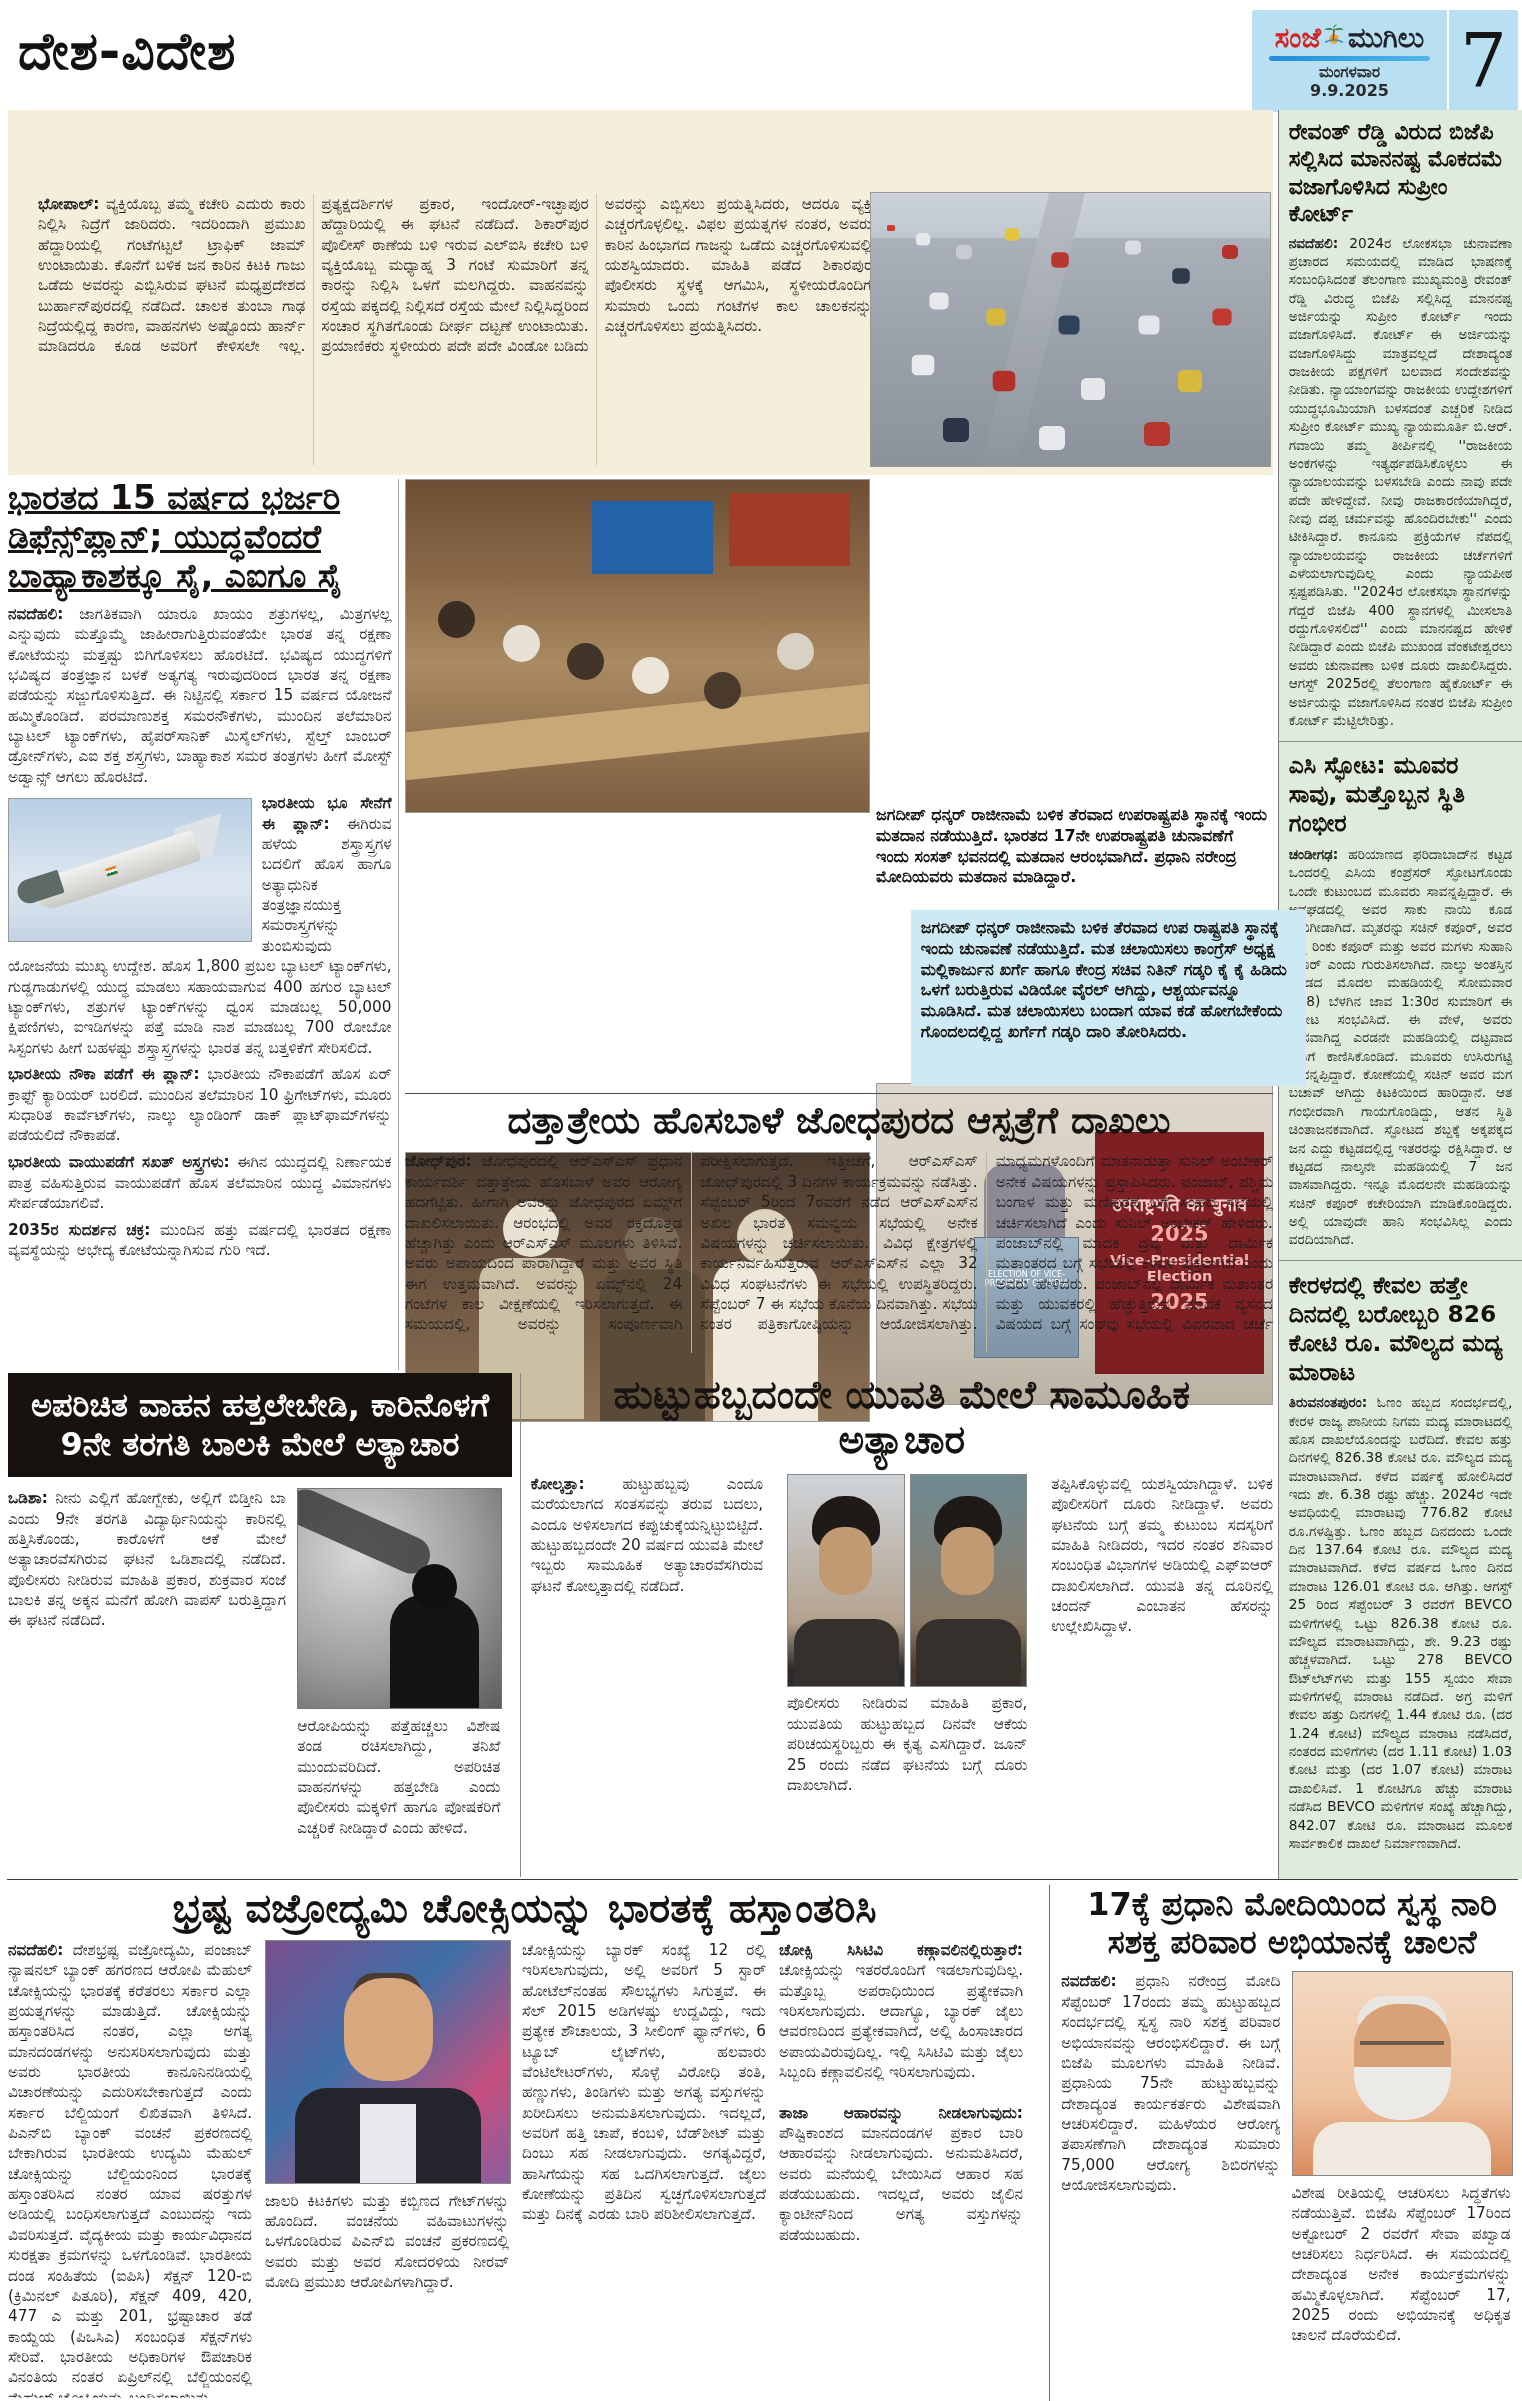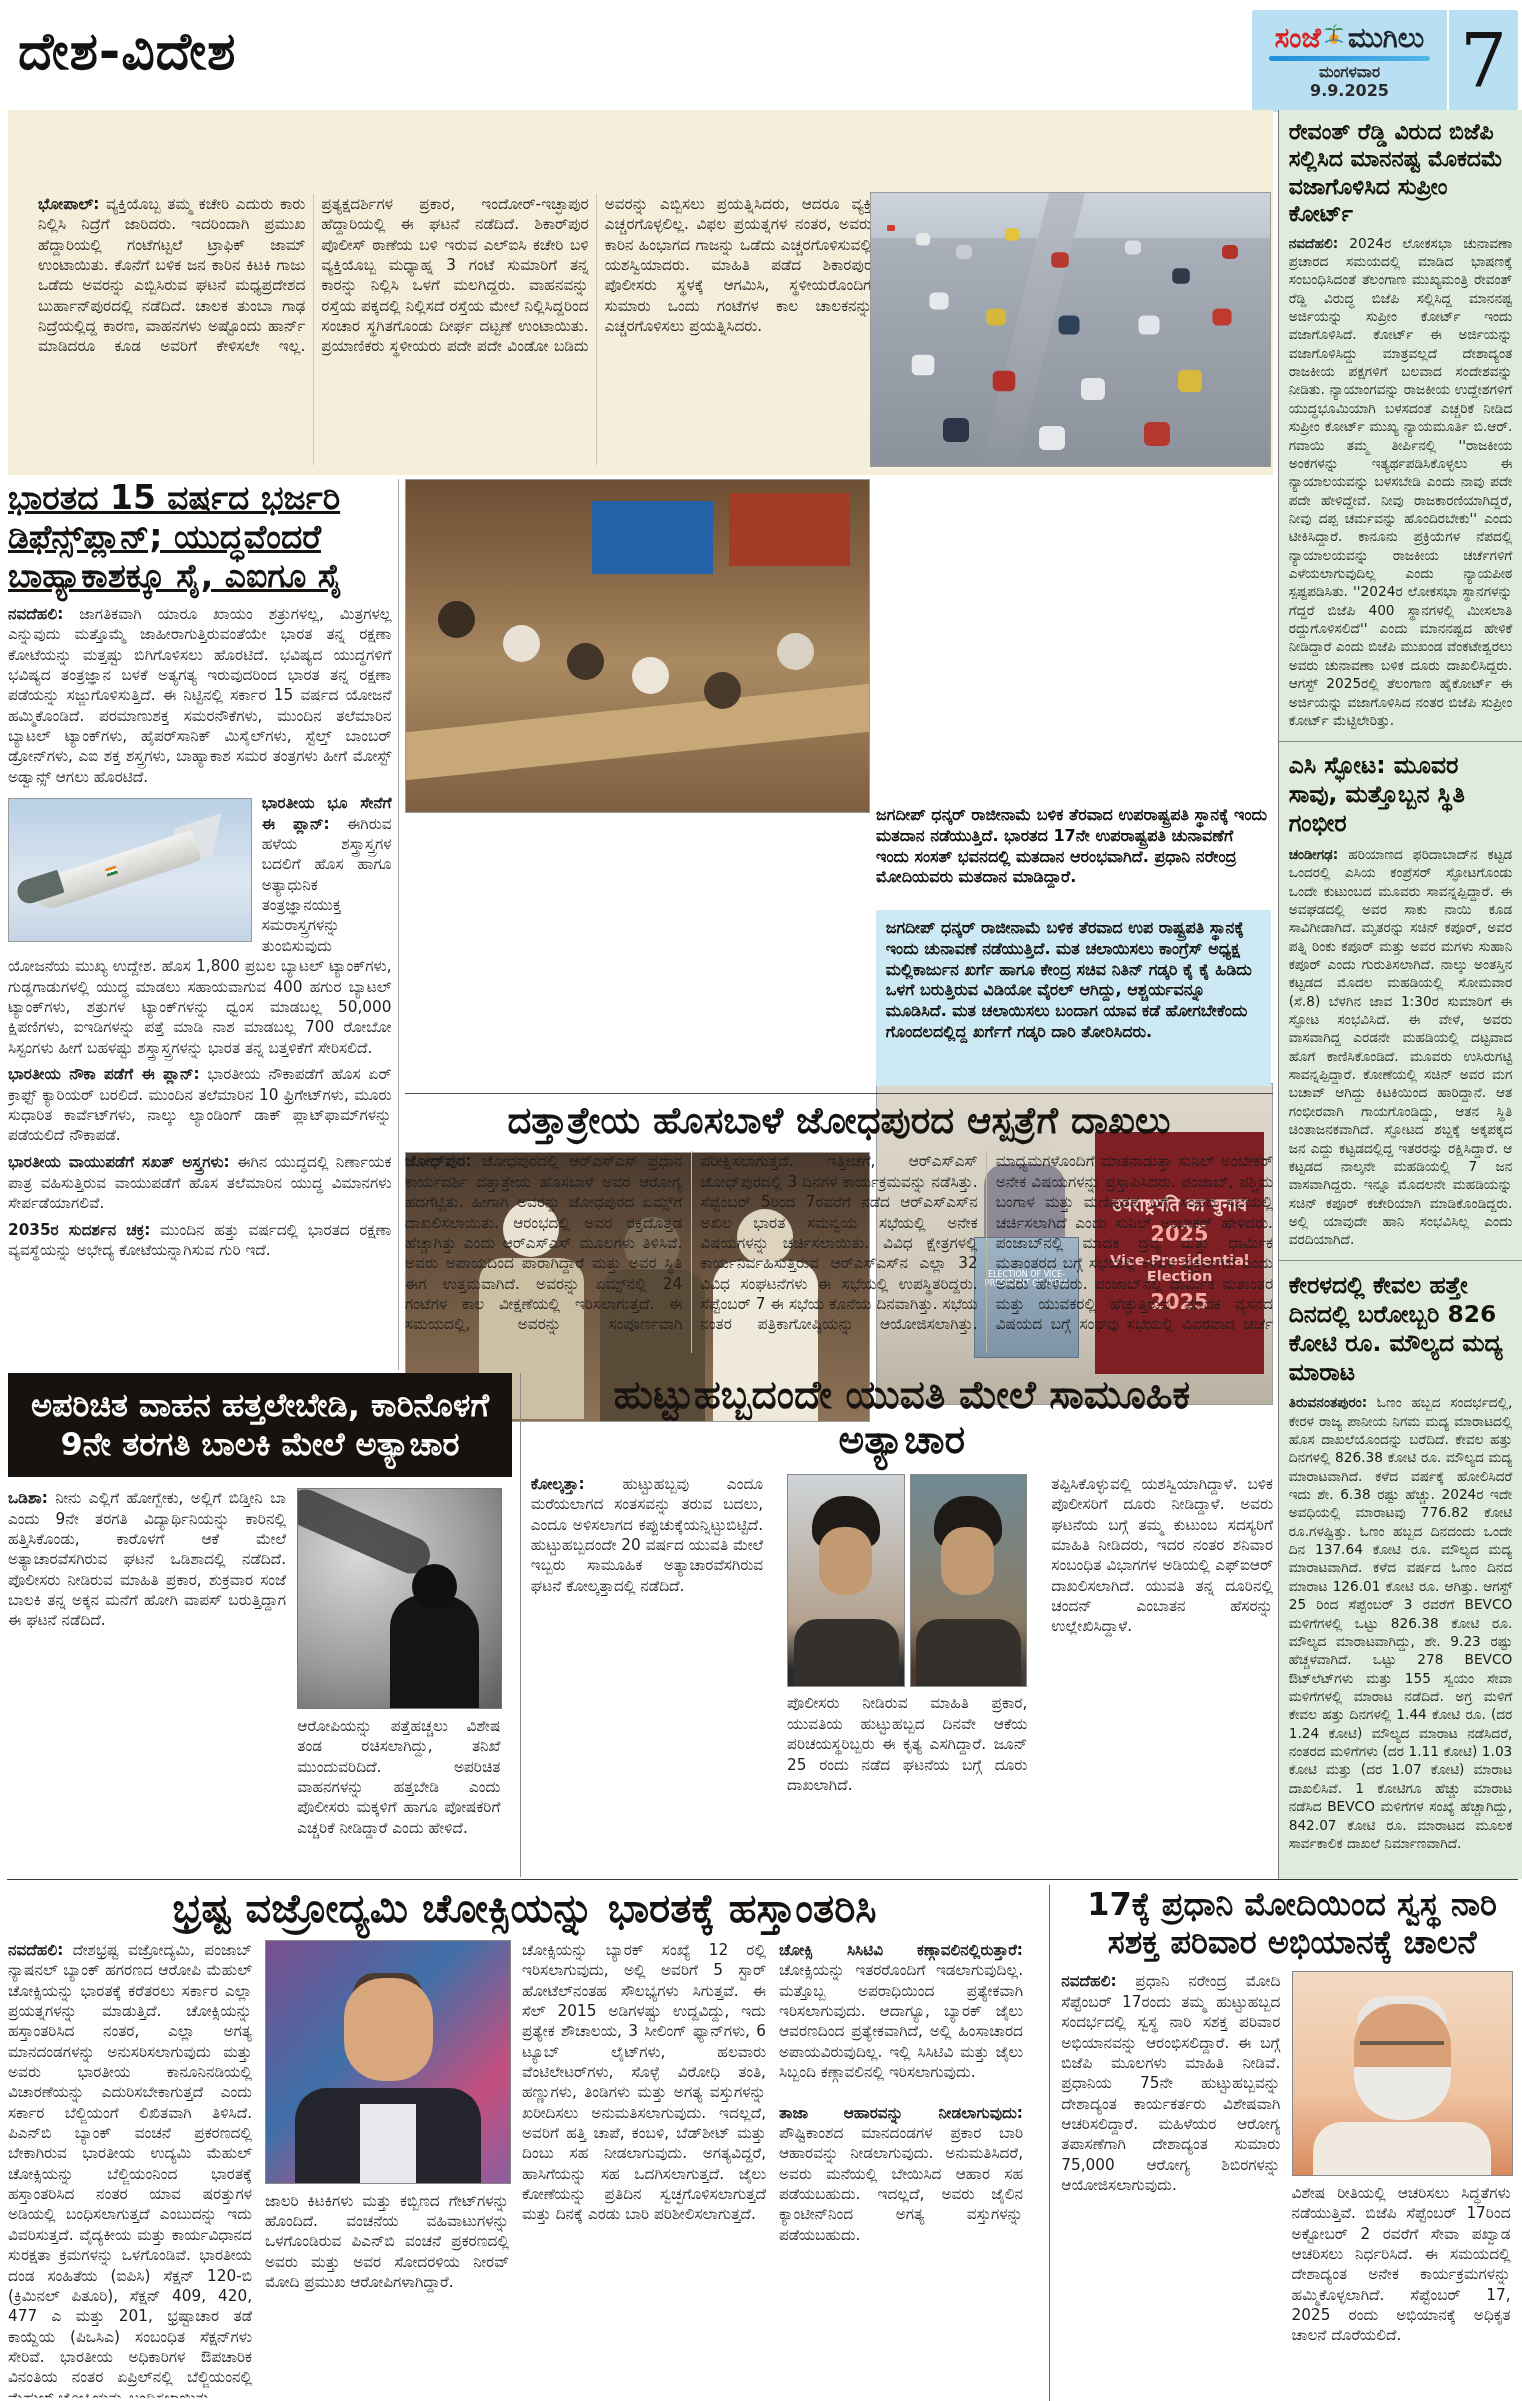--- a/index.html
+++ b/index.html
@@ -70,21 +70,21 @@
   .ballot-banner{position:absolute;right:8px;top:48px;width:169px;height:242px;background:#7e1f24;color:#f3d9d6;
       display:flex;flex-direction:column;align-items:center;justify-content:center;text-align:center;gap:6px;padding:4.8px;box-sizing:border-box;}
   .ballot-banner .l1{font-size:18px;font-weight:700;color:#f5c9c4;}
   .ballot-banner .l2{font-size:21px;font-weight:800;color:#f7a9a0;}
   .ballot-banner .l3{font-size:14.5px;font-weight:700;color:#f2b7b0;}
   .ballot-box{position:absolute;left:97px;top:153px;width:105px;height:121px;background:linear-gradient(180deg,#9fb4c4,#7d93a6);border:1.6px solid #5f7386;
       color:#ffffff;font-size:8px;text-align:center;padding-top:32px;box-sizing:border-box;}
   .ballot-fig{position:absolute;left:121px;top:32px;width:52px;height:52px;border-radius:50%;background:#d8d2c6;}
   .ballot-fig::after{content:"";position:absolute;left:-14.5px;top:48px;width:81px;height:105px;border-radius:21px 21px 0 0;background:#8d8a96;}
   .caption-top{left:876px;top:805px;width:395px;height:100px;font-size:16px;font-weight:700;line-height:1.3;color:#14100c;}
-  .caption-blue{left:876px;top:910px;width:395px;height:176px;background:#cde9f3;padding:8px 9.7px;box-sizing:border-box;
+  .caption-blue{left:911px;top:910px;width:395px;height:176px;background:#cde9f3;padding:8px 9.7px;box-sizing:border-box;
       font-size:16px;font-weight:700;line-height:1.3;color:#14100c;overflow:hidden;}
   
   .hosabale{left:405px;top:1093px;width:868px;height:274px;border-top:0.8px solid #4c4c4c;padding-top:4.8px;box-sizing:border-box;overflow:hidden;}
   .hosabale-headline{font-size:37px;text-align:center;}
   .hosabale-cols{margin-top:9.7px;height:202px;overflow:hidden;}
   
   .odisha{left:8px;top:1373px;width:504px;height:504px;overflow:hidden;}
   .odisha-blackbox{background:#17120e;color:#ffffff;padding:13px 9.7px;text-align:center;font-size:32px;font-weight:800;line-height:1.22;}
   .odisha-body{display:flex;gap:11.3px;margin-top:11.3px;}
   .odisha-c1{width:278px;}

